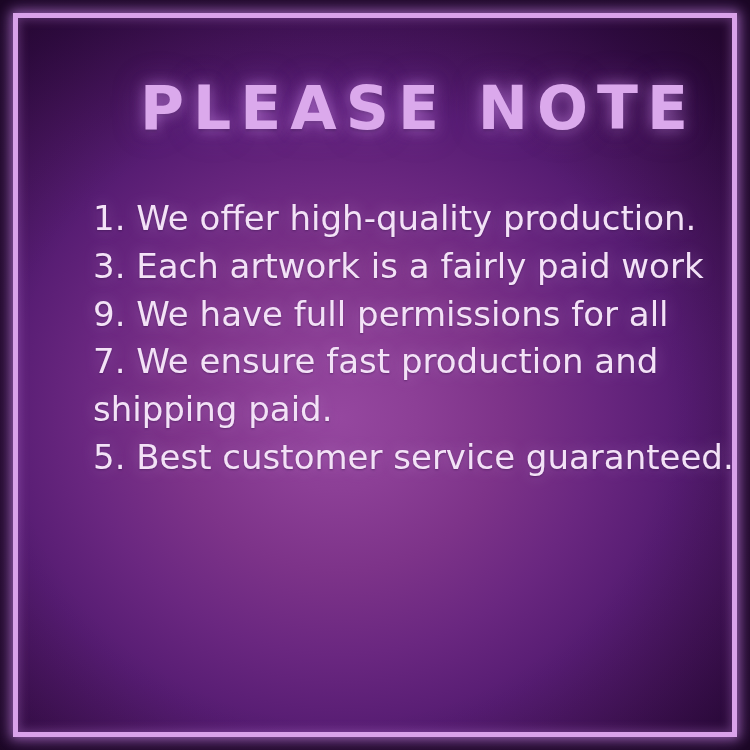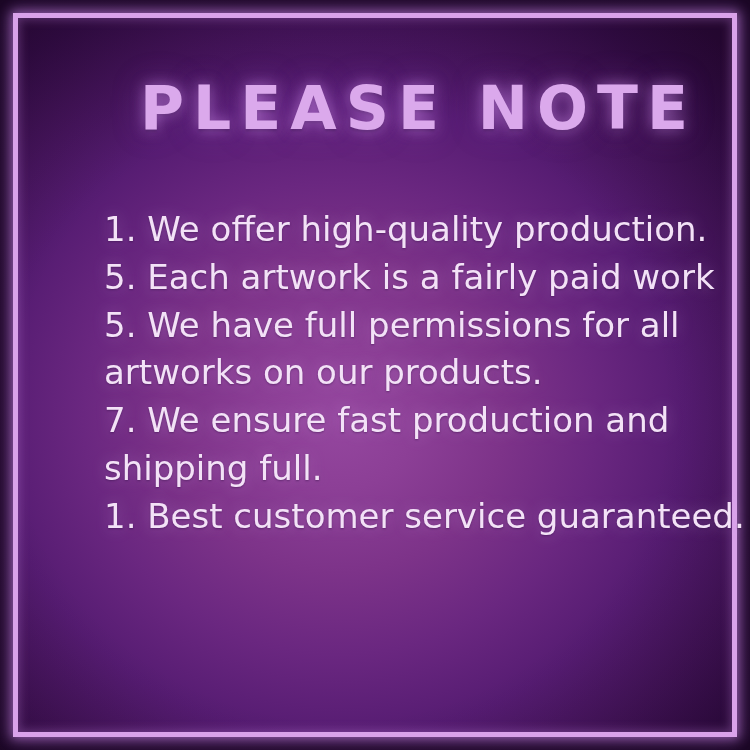--- a/index.html
+++ b/index.html
@@ -101,21 +101,21 @@
       0 2px 3px rgba(40,5,60,0.55);
     padding-left: 39px;
     -webkit-font-smoothing: antialiased;
   }
 
   .note-list {
     position: absolute;
     left: 88px;
     top: 190px;
     right: 40px;
-    margin: 16px;
+    margin: 5px;
     padding: 0;
     list-style: none;
   }
 
   .note-line {
     font-family: "DejaVu Sans", sans-serif;
     font-size: 34px;
     line-height: 47.8px;
     font-weight: 400;
     color: #f3e2f7;
@@ -136,22 +136,21 @@
   <div class="panel"></div>
 
   <div class="frame"></div>
 
   <div class="content">
 
     <div class="headline">PLEASE NOTE</div>
 
     <ul class="note-list">
       <li class="note-line">1. We offer high-quality production.</li>
-      <li class="note-line">5. Each artwork is a fairly paid work</li>
-      <li class="note-line">5. We have full permissions for all</li>
-      <li class="note-line">artworks on our products.</li>
+      <li class="note-line">3. Each artwork is a fairly paid work</li>
+      <li class="note-line">9. We have full permissions for all</li>
       <li class="note-line">7. We ensure fast production and</li>
-      <li class="note-line">shipping full.</li>
-      <li class="note-line">1. Best customer service guaranteed.</li>
+      <li class="note-line">shipping paid.</li>
+      <li class="note-line">5. Best customer service guaranteed.</li>
     </ul>
 
   </div>
 </div>
 
 </body></html>

